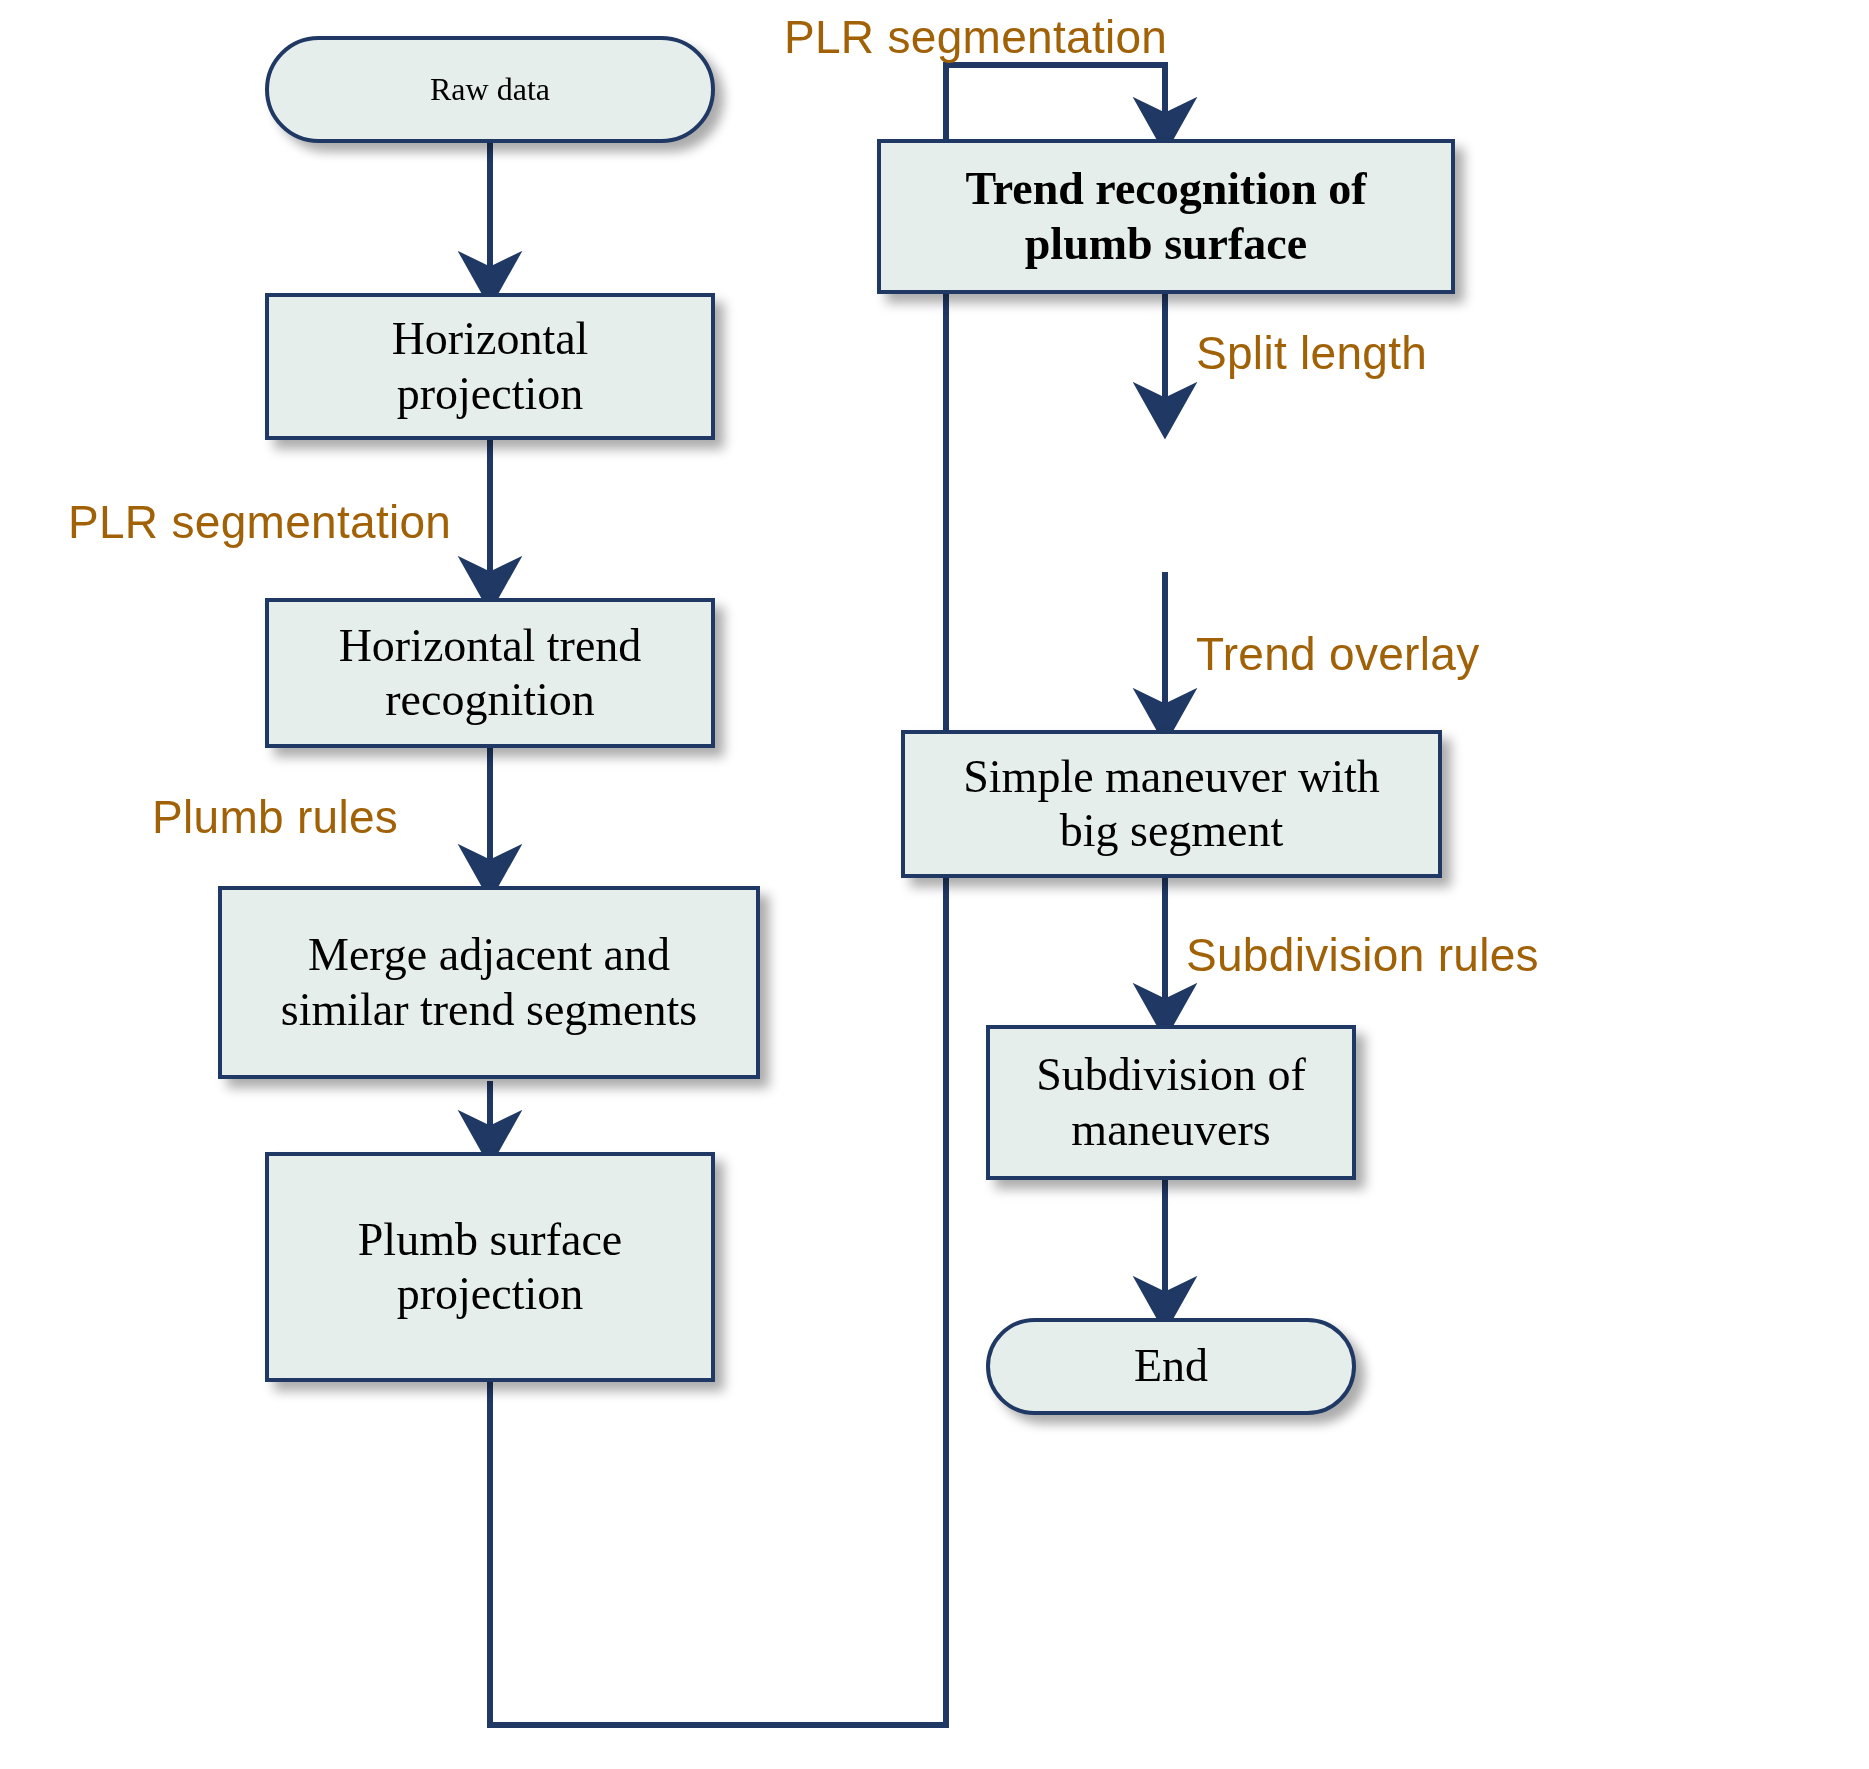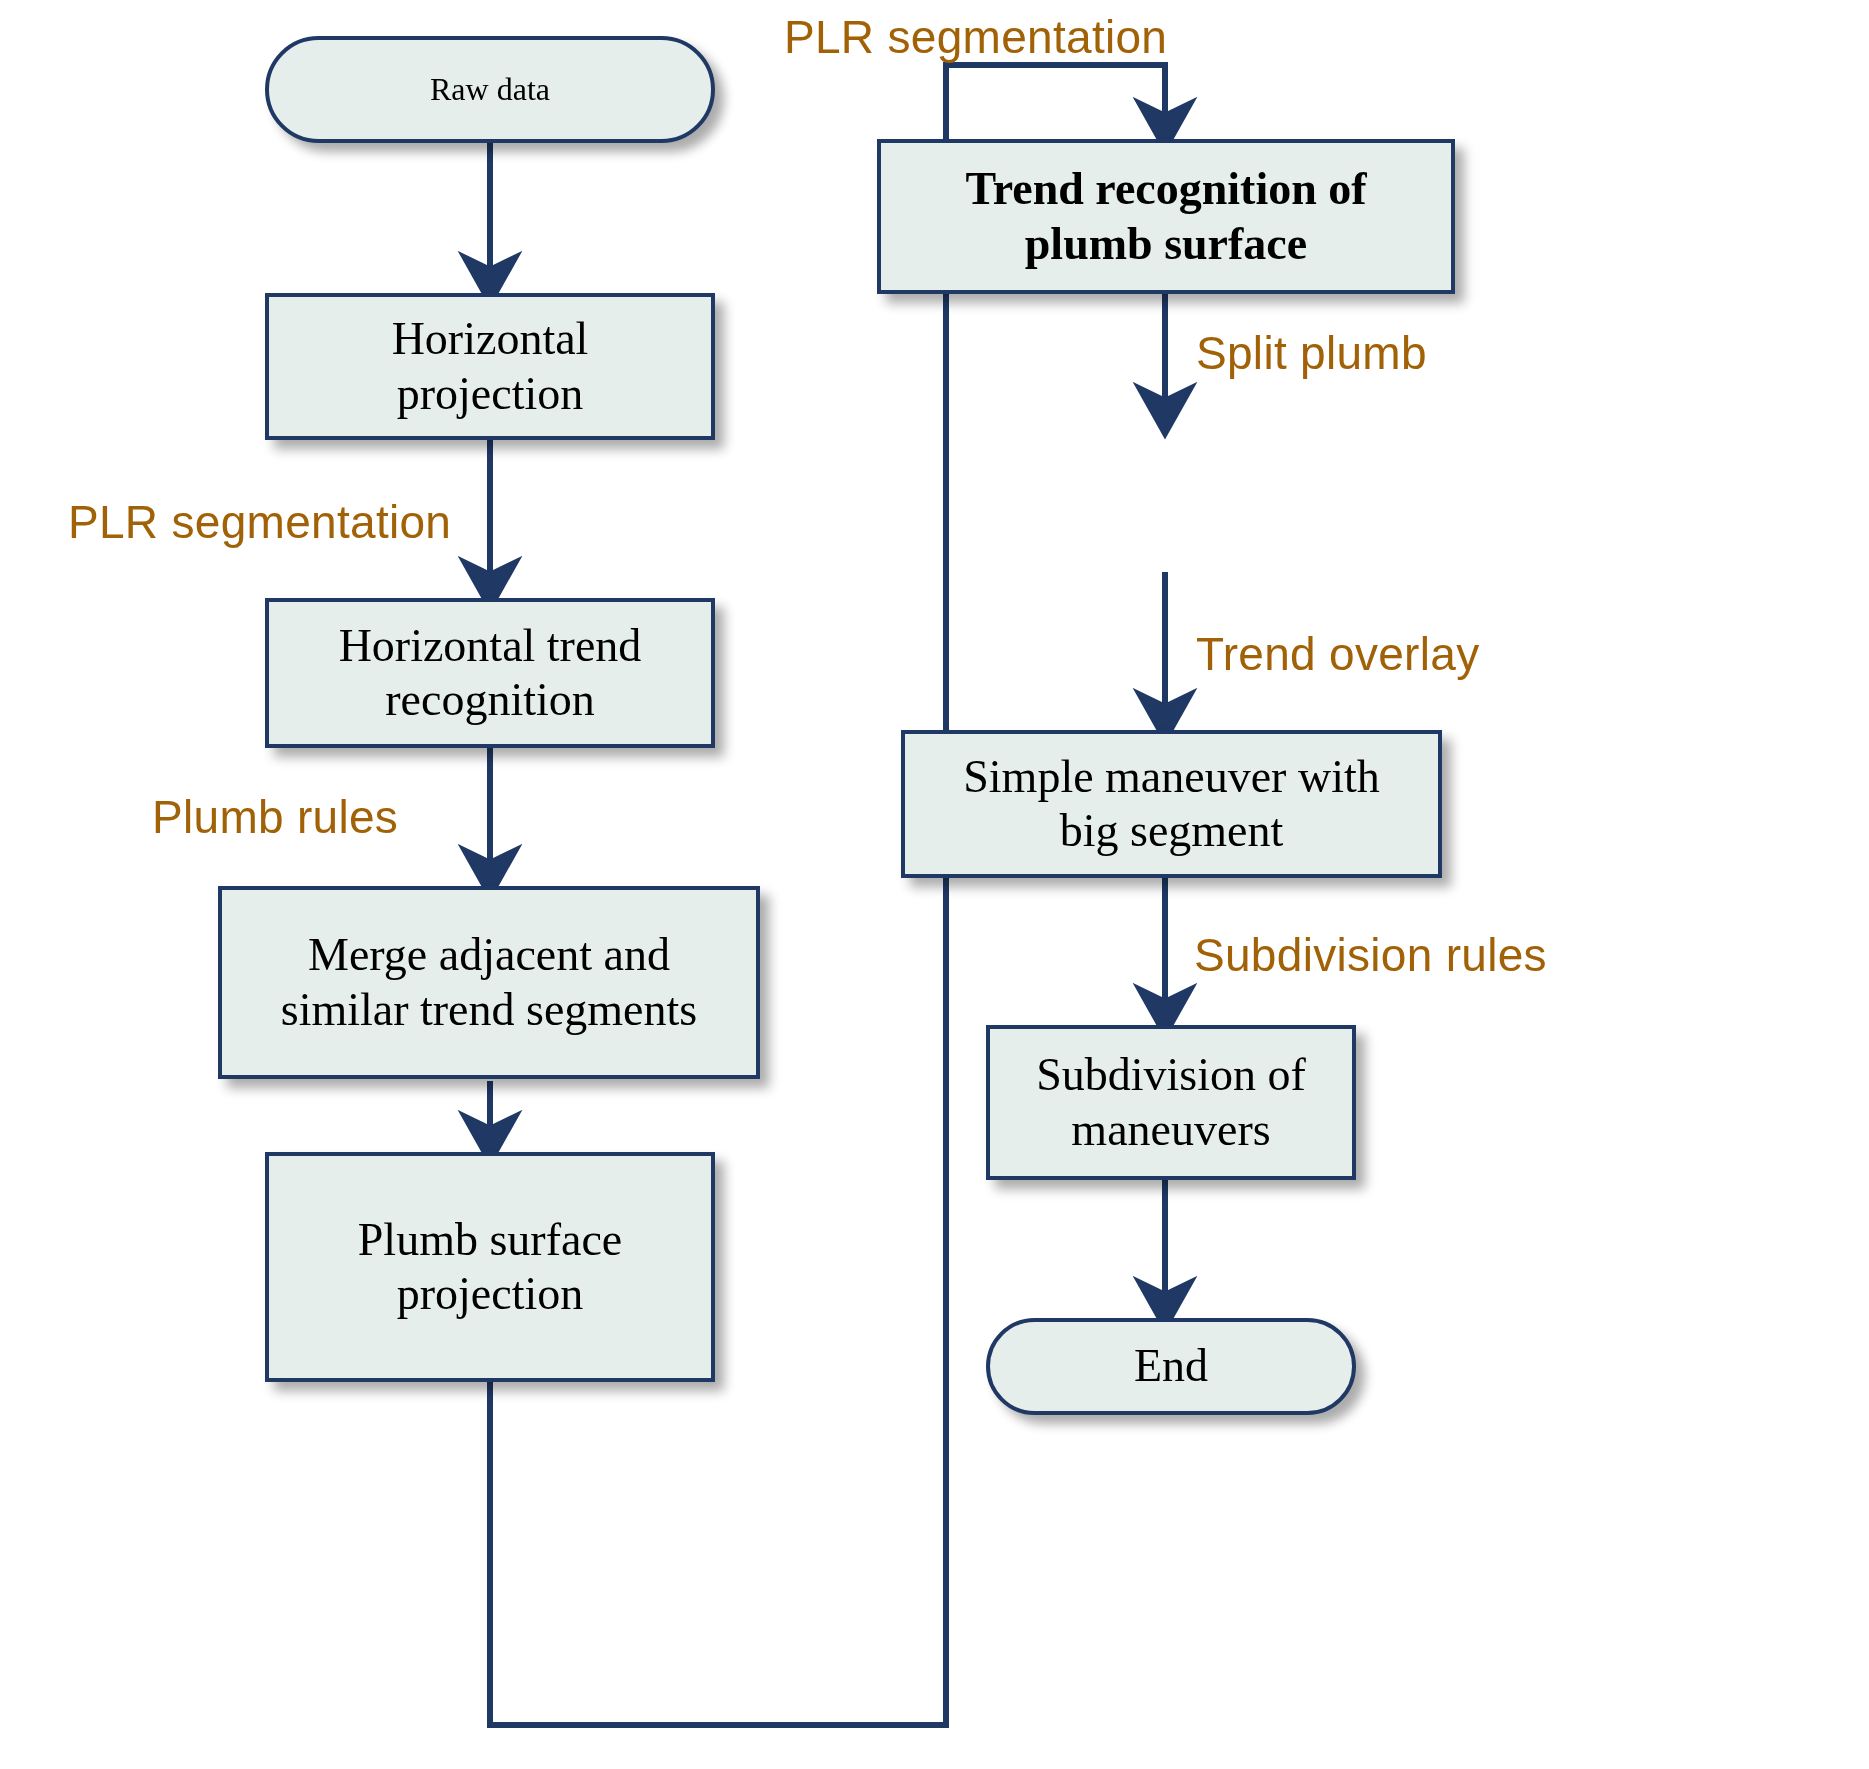--- a/index.html
+++ b/index.html
@@ -124,17 +124,17 @@
 maneuvers</span>
   </div>
 
   <div class="node terminal" id="n-end" style="left: 986px; top: 1318px; width: 370px; height: 97px; font-size: 46px;">
     <span class="node-label">End</span>
   </div>
 
   <div class="edge-label" id="e-1" style="left: 68px; top: 495px; font-size: 46px;">PLR segmentation</div>
   <div class="edge-label" id="e-2" style="left: 152px; top: 790px; font-size: 46px;">Plumb rules</div>
   <div class="edge-label" id="e-3" style="left: 784px; top: 10px; font-size: 46px;">PLR segmentation</div>
-  <div class="edge-label" id="e-4" style="left: 1196px; top: 326px; font-size: 46px;">Split plumb</div>
+  <div class="edge-label" id="e-4" style="left: 1196px; top: 326px; font-size: 46px;">Split length</div>
   <div class="edge-label" id="e-5" style="left: 1196px; top: 627px; font-size: 46px;">Trend overlay</div>
-  <div class="edge-label" id="e-6" style="left: 1186px; top: 928px; font-size: 46px; margin-left: 8px;">Subdivision rules</div>
+  <div class="edge-label" id="e-6" style="left: 1186px; top: 928px; font-size: 46px;">Subdivision rules</div>
 
 </div>
 
 </body></html>

